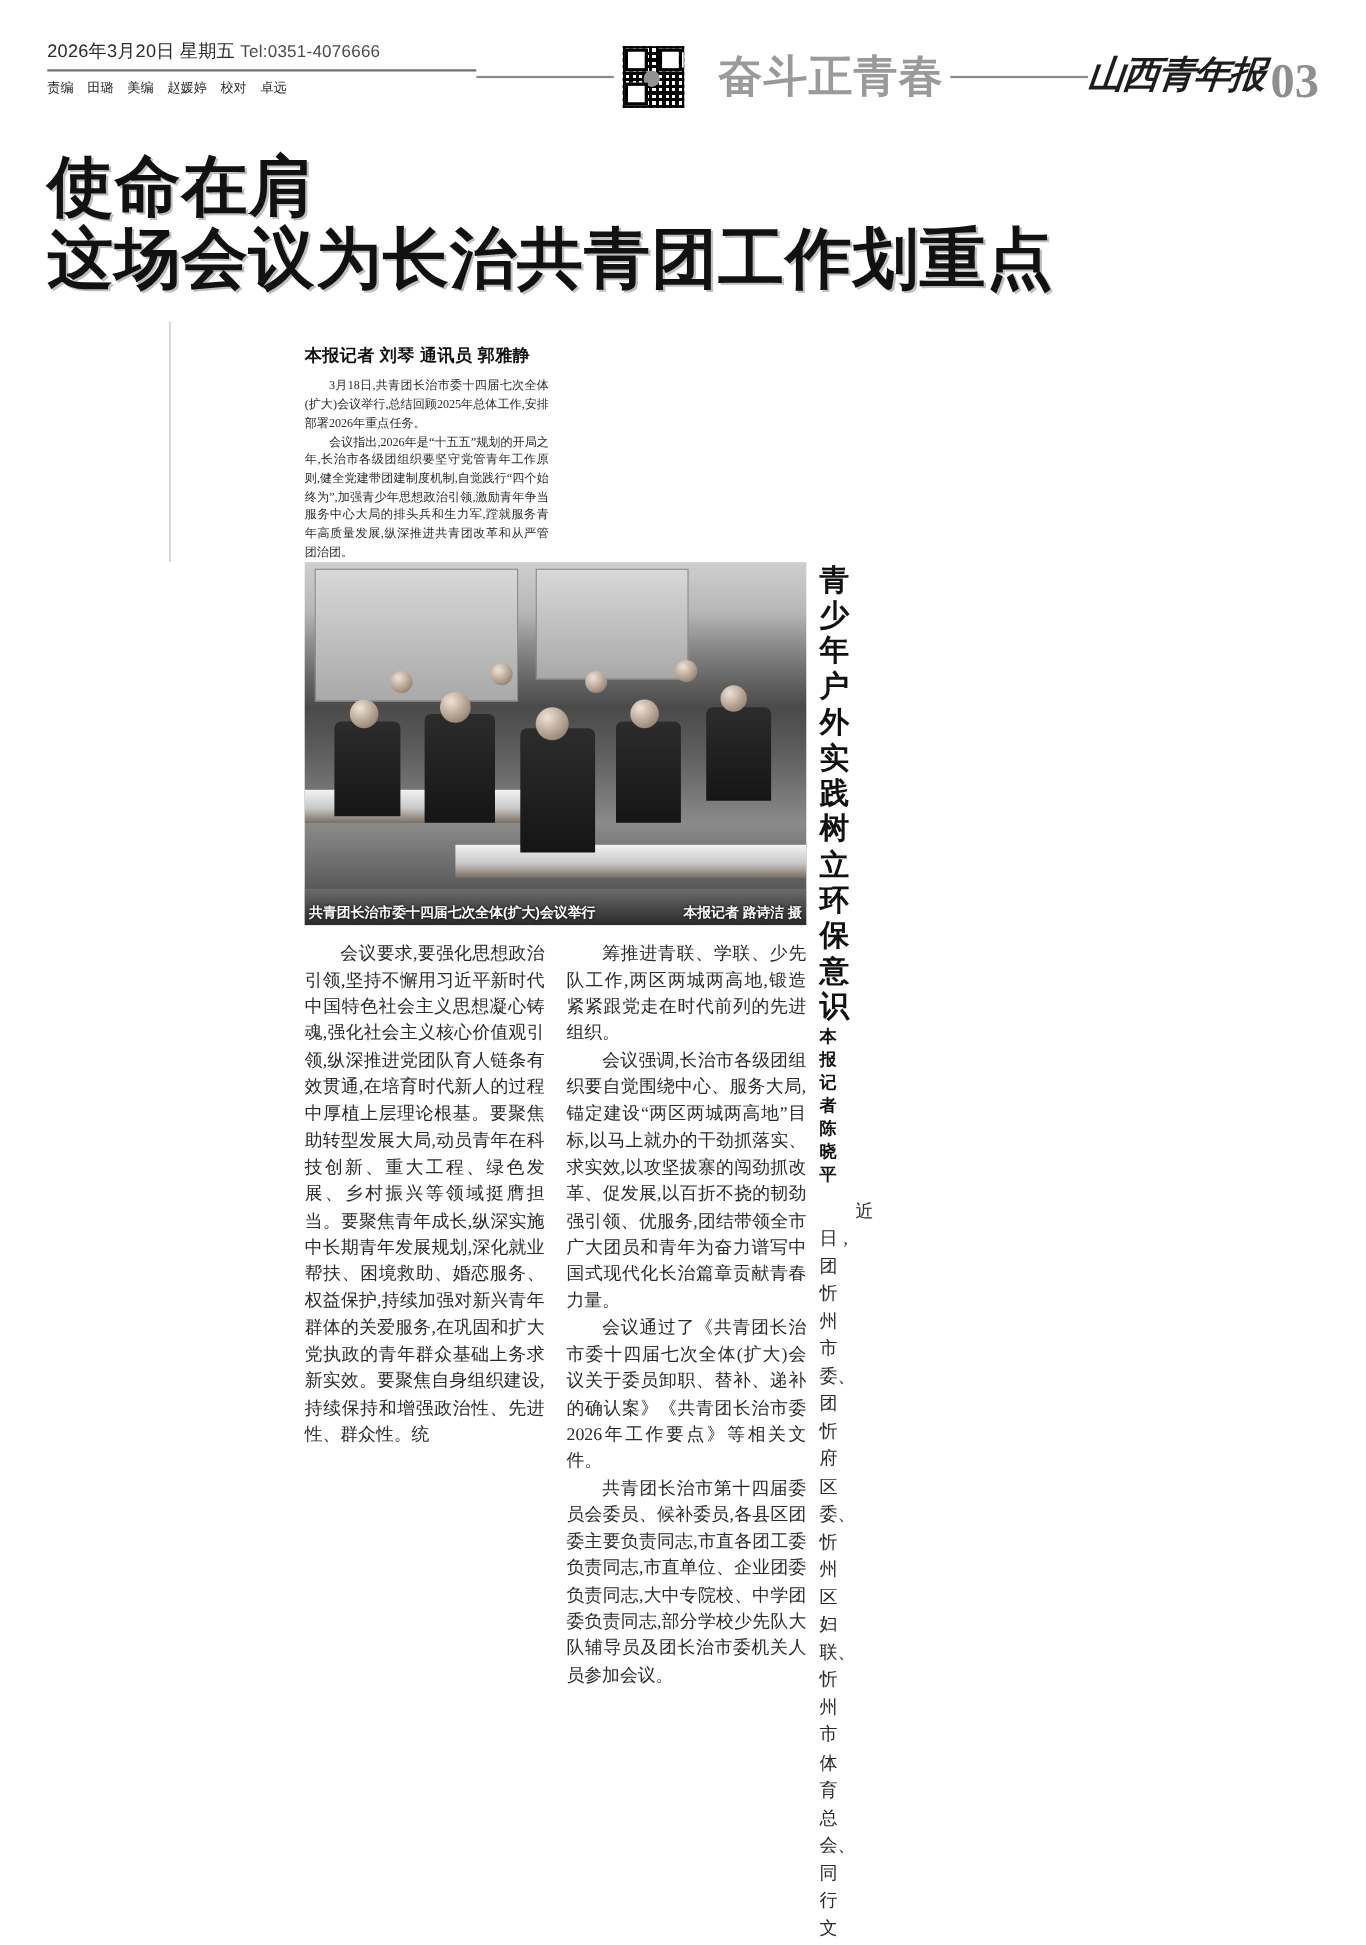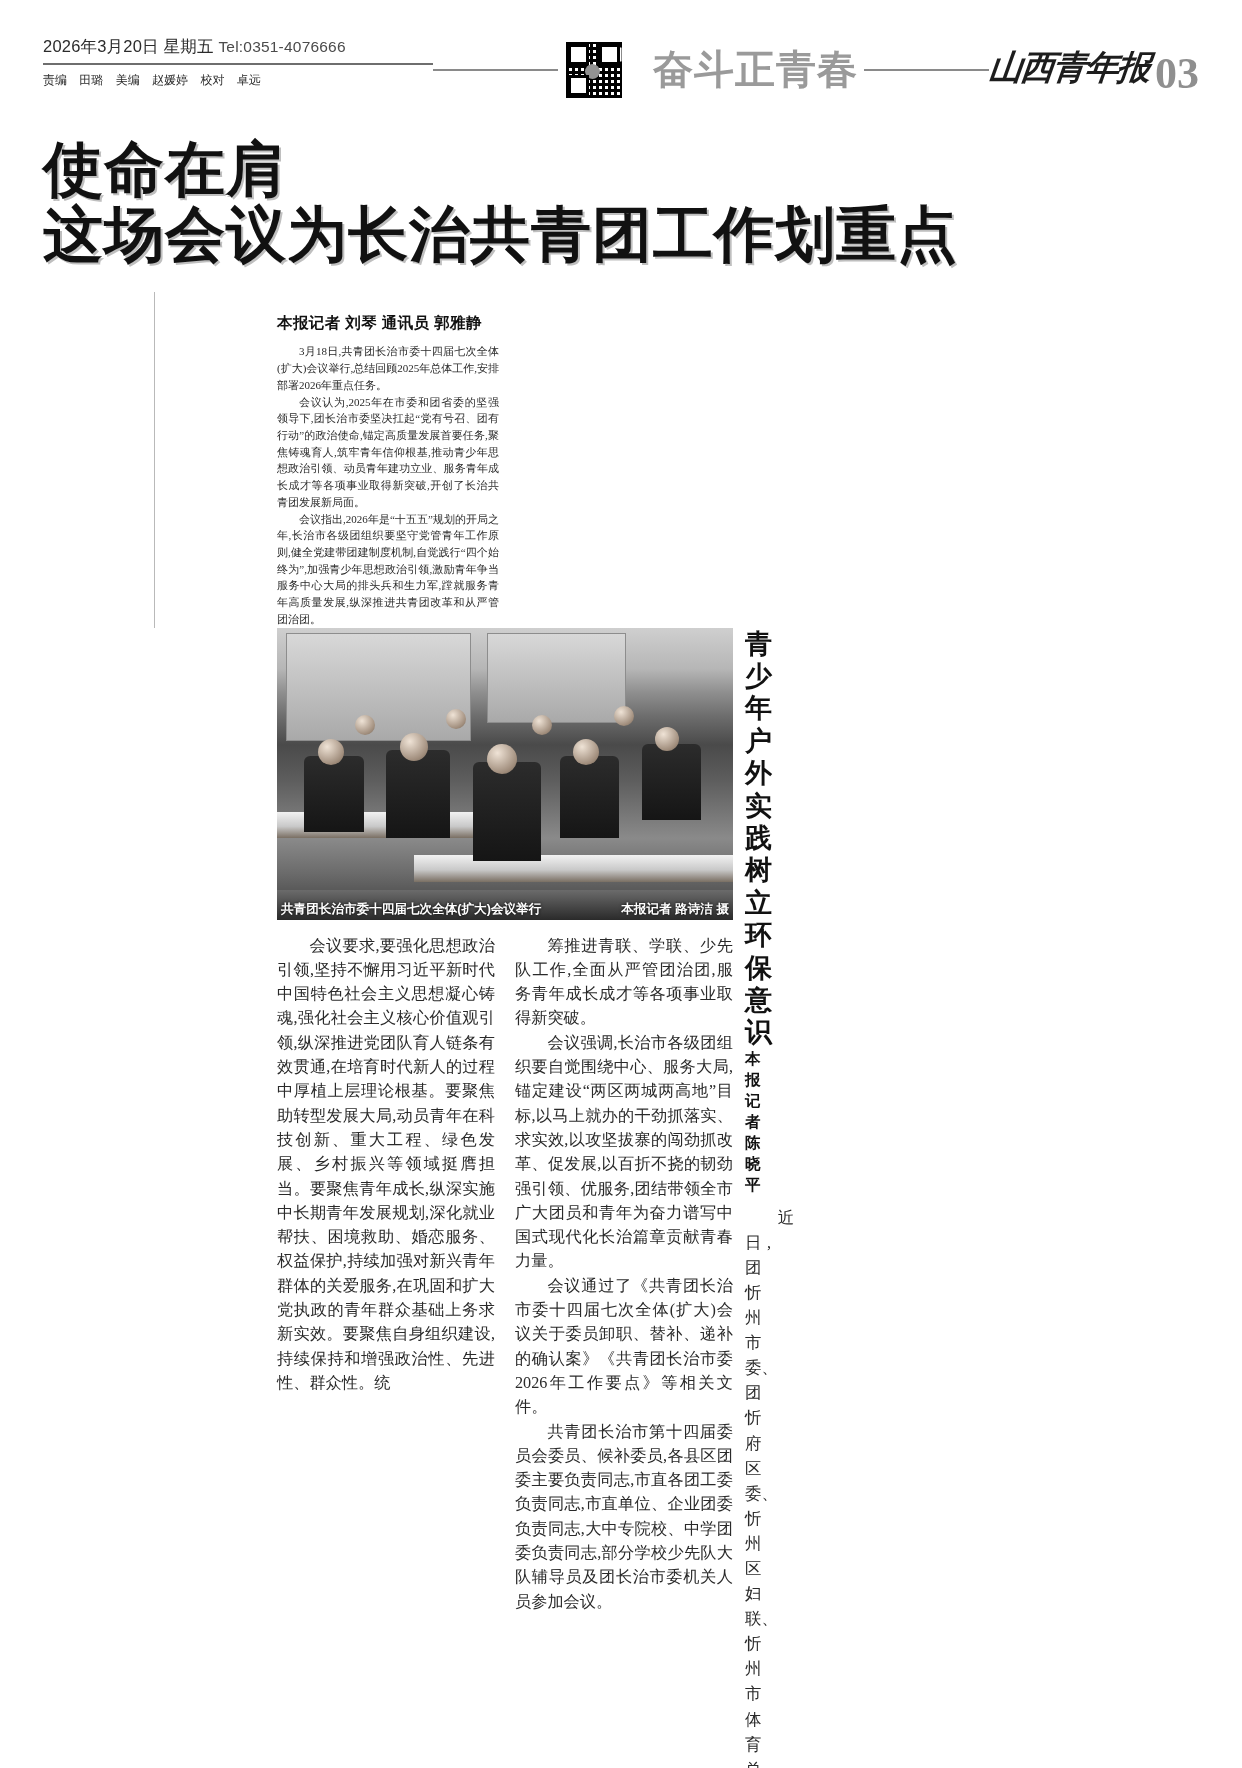--- a/index.html
+++ b/index.html
@@ -130,21 +130,21 @@
     text-indent: 2em;
     color: #2a2a2a;
     text-justify: inter-ideograph;
   }
   .col { }
   .col.narrow p.bt { font-size: 16.2px; line-height: 1.5; }
 
   
   .photo-wrap { position: relative; grid-column: 2 / span 2; }
   .photo {
-    width: 100%; height: 292px; display:block;
+    width: 100%; height: 330px; display:block;
     background:
       linear-gradient(180deg,#cfcfcf 0%, #b6b6b6 14%, #8f8f8f 22%, #6e6e6e 30%, #4a4a4a 40%, #5d5d5d 52%, #737373 62%, #8a8a8a 72%, #6b6b6b 84%, #3a3a3a 100%);
     position: relative; overflow: hidden;
   }
   .photo .seat {
     position:absolute; border-radius: 6px 6px 0 0;
     background: linear-gradient(180deg,#2c2c2c,#151515);
   }
   .photo .head {
     position:absolute; border-radius: 50%;
@@ -225,21 +225,20 @@
   <div class="lead-head">
     <span class="l1">使命在肩</span>
     <span class="l2">这场会议为长治共青团工作划重点</span>
   </div>
 
   <div class="body-grid">
 
     <div class="col">
       <div class="byline">本报记者 刘琴 通讯员 郭雅静</div>
       <p class="bt">3月18日,共青团长治市委十四届七次全体(扩大)会议举行,总结回顾2025年总体工作,安排部署2026年重点任务。</p>
-      <p class="bt">会议认为,2025年在市委和团省委的坚强领导下,团长治市委坚决扛起“党有号召、团有行动”的政治使命,锚定高质量发展首要任务,聚焦铸魂育人,筑牢青年信仰根基,推动青少年思想政治引领、动员青年建功立业、服务青年成长成才等各项事业取得新突破,开创了长治共青团发展新局面。</p>
       <p class="bt">会议指出,2026年是“十五五”规划的开局之年,长治市各级团组织要坚守党管青年工作原则,健全党建带团建制度机制,自觉践行“四个始终为”,加强青少年思想政治引领,激励青年争当服务中心大局的排头兵和生力军,蹚就服务青年高质量发展,纵深推进共青团改革和从严管团治团。</p>
     </div>
 
     <div class="photo-wrap">
       <div class="photo">
         <div class="wallpanel" style="left:2%;top:2%;width:40%;height:36%;"></div>
         <div class="wallpanel" style="left:46%;top:2%;width:30%;height:30%;"></div>
         <div class="desk" style="left:0;top:63%;width:46%;height:9%;"></div>
         <div class="desk" style="left:30%;top:78%;width:70%;height:9%;"></div>
         <div class="desk" style="left:0;top:90%;width:100%;height:10%;background:linear-gradient(180deg,#6b6b6b,#2a2a2a);"></div>
@@ -261,21 +260,21 @@
           <span>共青团长治市委十四届七次全体(扩大)会议举行</span>
           <span>本报记者 路诗洁 摄</span>
         </div>
       </div>
 
       <div class="two-col" style="margin-top:14px;">
         <div class="col narrow">
           <p class="bt">会议要求,要强化思想政治引领,坚持不懈用习近平新时代中国特色社会主义思想凝心铸魂,强化社会主义核心价值观引领,纵深推进党团队育人链条有效贯通,在培育时代新人的过程中厚植上层理论根基。要聚焦助转型发展大局,动员青年在科技创新、重大工程、绿色发展、乡村振兴等领域挺膺担当。要聚焦青年成长,纵深实施中长期青年发展规划,深化就业帮扶、困境救助、婚恋服务、权益保护,持续加强对新兴青年群体的关爱服务,在巩固和扩大党执政的青年群众基础上务求新实效。要聚焦自身组织建设,持续保持和增强政治性、先进性、群众性。统</p>
         </div>
         <div class="col narrow">
-          <p class="bt">筹推进青联、学联、少先队工作,全面从严管团治团,服务青年成长成才等各项事业取得新突破。</p>
+          <p class="bt">筹推进青联、学联、少先队工作,两区两城两高地,锻造紧紧跟党走在时代前列的先进组织。</p>
           <p class="bt">会议强调,长治市各级团组织要自觉围绕中心、服务大局,锚定建设“两区两城两高地”目标,以马上就办的干劲抓落实、求实效,以攻坚拔寨的闯劲抓改革、促发展,以百折不挠的韧劲强引领、优服务,团结带领全市广大团员和青年为奋力谱写中国式现代化长治篇章贡献青春力量。</p>
           <p class="bt">会议通过了《共青团长治市委十四届七次全体(扩大)会议关于委员卸职、替补、递补的确认案》《共青团长治市委2026年工作要点》等相关文件。</p>
           <p class="bt">共青团长治市第十四届委员会委员、候补委员,各县区团委主要负责同志,市直各团工委负责同志,市直单位、企业团委负责同志,大中专院校、中学团委负责同志,部分学校少先队大队辅导员及团长治市委机关人员参加会议。</p>
         </div>
       </div>
     </div>
 
     <div class="vrule"></div>
 
     <div class="rail">

